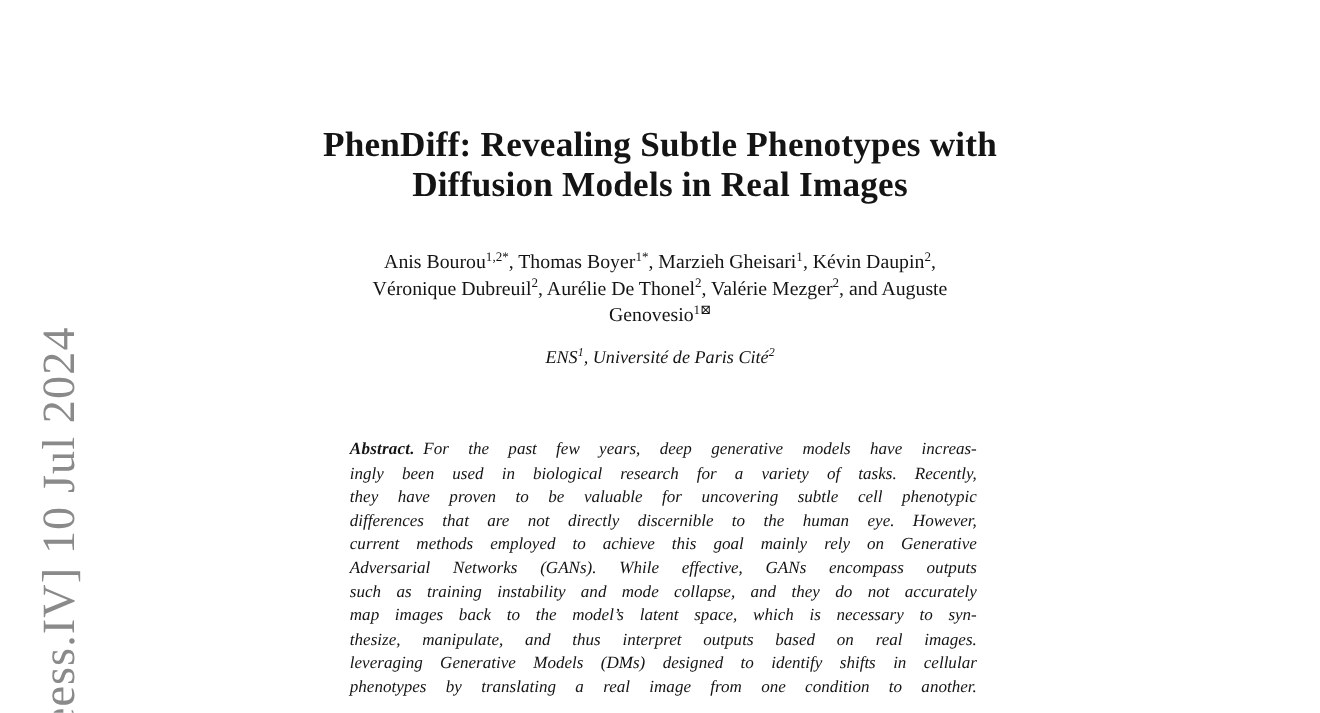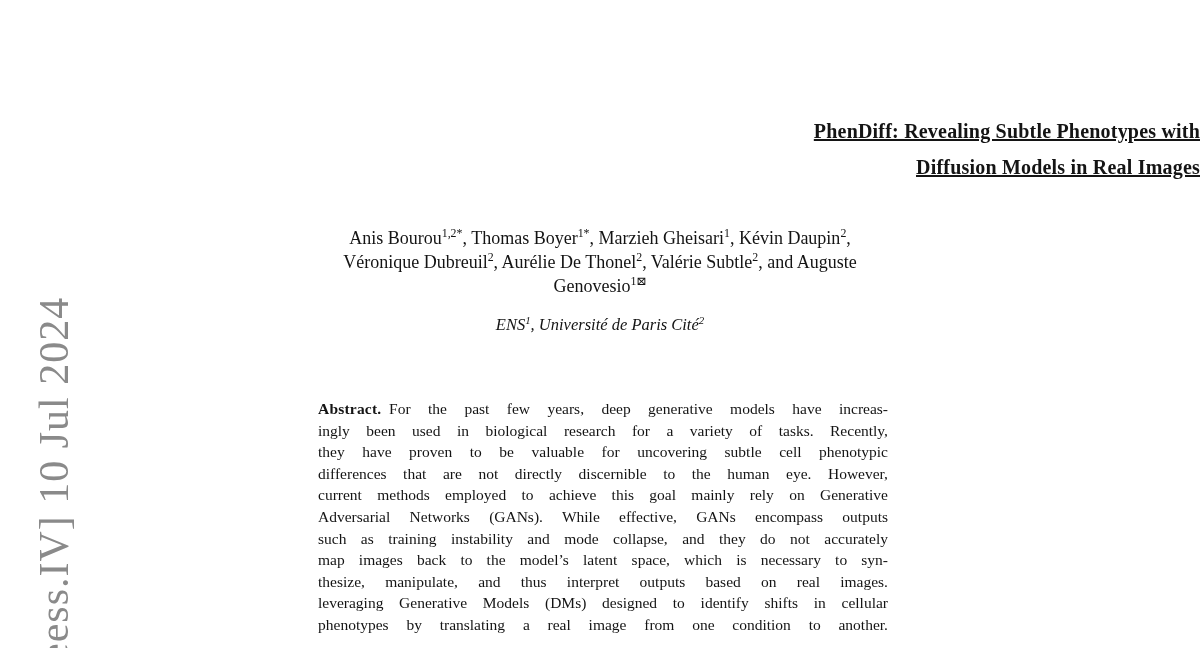--- a/index.html
+++ b/index.html
@@ -27,26 +27,25 @@
     line-height: 46px;
     letter-spacing: 1px;
     white-space: nowrap;
     color: #8a8a8a;
   }
   .title {
     position: absolute;
     top: 113px;
     left: 0;
     right: 0;
-    text-align: right;
+    text-align: center;
     font-weight: bold;
-    font-size: 20px;
+    font-size: 32px;
     line-height: 36px;
     letter-spacing: 0.2px;
-    text-decoration: underline;
   }
   .authors {
     position: absolute;
     top: 226px;
     left: 0;
     right: 0;
     text-align: center;
     font-size: 18px;
     line-height: 24px;
   }
@@ -70,38 +69,39 @@
     top: 398px;
     left: 318px;
     width: 570px;
     font-size: 15.5px;
     line-height: 21.6px;
   }
   .abs-line {
     text-align: justify;
     text-align-last: justify;
     white-space: normal;
+    font-style: italic;
   }
   .abs-line b { letter-spacing: 0.2px; }
 </style>
 </head>
 <body>
 
 <div class="page">
 
   <div class="watermark">eess.IV]  10 Jul 2024</div>
 
   <div class="title">
     <div>PhenDiff: Revealing Subtle Phenotypes with</div>
     <div>Diffusion Models in Real Images</div>
   </div>
 
   <div class="authors">
     <div><span>Anis Bourou</span><sup>1,2*</sup><span>, Thomas Boyer</span><sup>1*</sup><span>, Marzieh Gheisari</span><sup>1</sup><span>, Kévin Daupin</span><sup>2</sup><span>,</span></div>
-    <div><span>Véronique Dubreuil</span><sup>2</sup><span>, Aurélie De Thonel</span><sup>2</sup><span>, Valérie Subtle</span><sup>2</sup><span>, and Auguste</span></div>
+    <div><span>Véronique Dubreuil</span><sup>2</sup><span>, Aurélie De Thonel</span><sup>2</sup><span>, Valérie Mezger</span><sup>2</sup><span>, and Auguste</span></div>
     <div><span>Genovesio</span><sup>1⊠</sup></div>
   </div>
 
   <div class="affiliation"><span>ENS</span><sup>1</sup><span>, Université de Paris Cité</span><sup>2</sup></div>
 
   <div class="abstract">
     <div>
         <div class="abs-line"><b>Abstract.</b> For the past few years, deep generative models have increas-</div>
         <div class="abs-line">ingly been used in biological research for a variety of tasks. Recently,</div>
         <div class="abs-line">they have proven to be valuable for uncovering subtle cell phenotypic</div>

